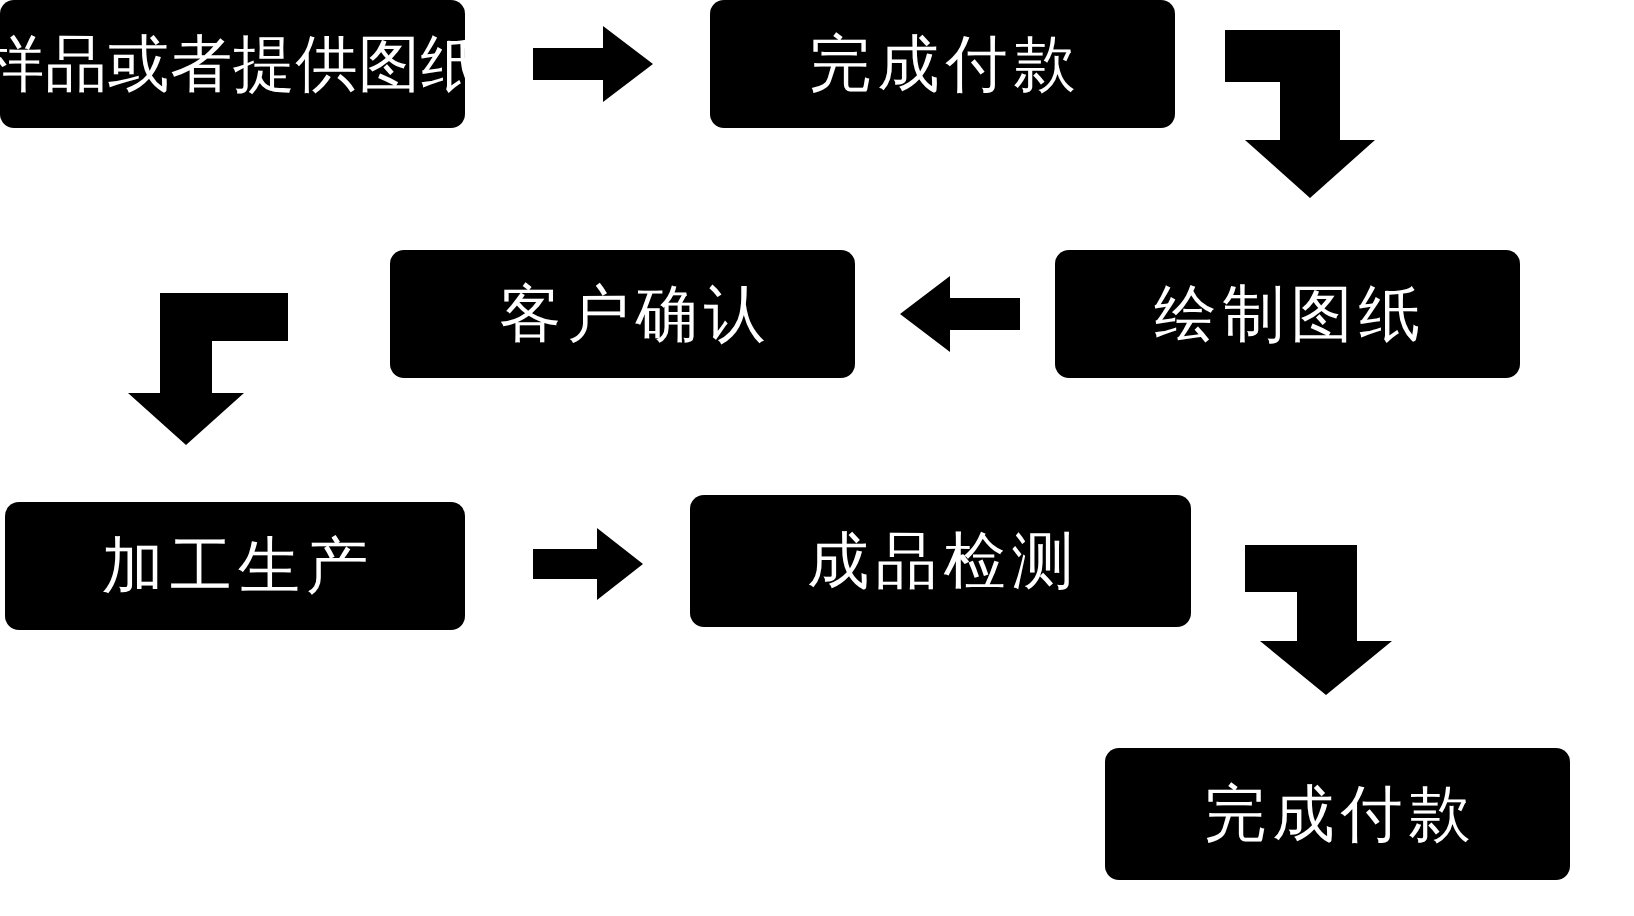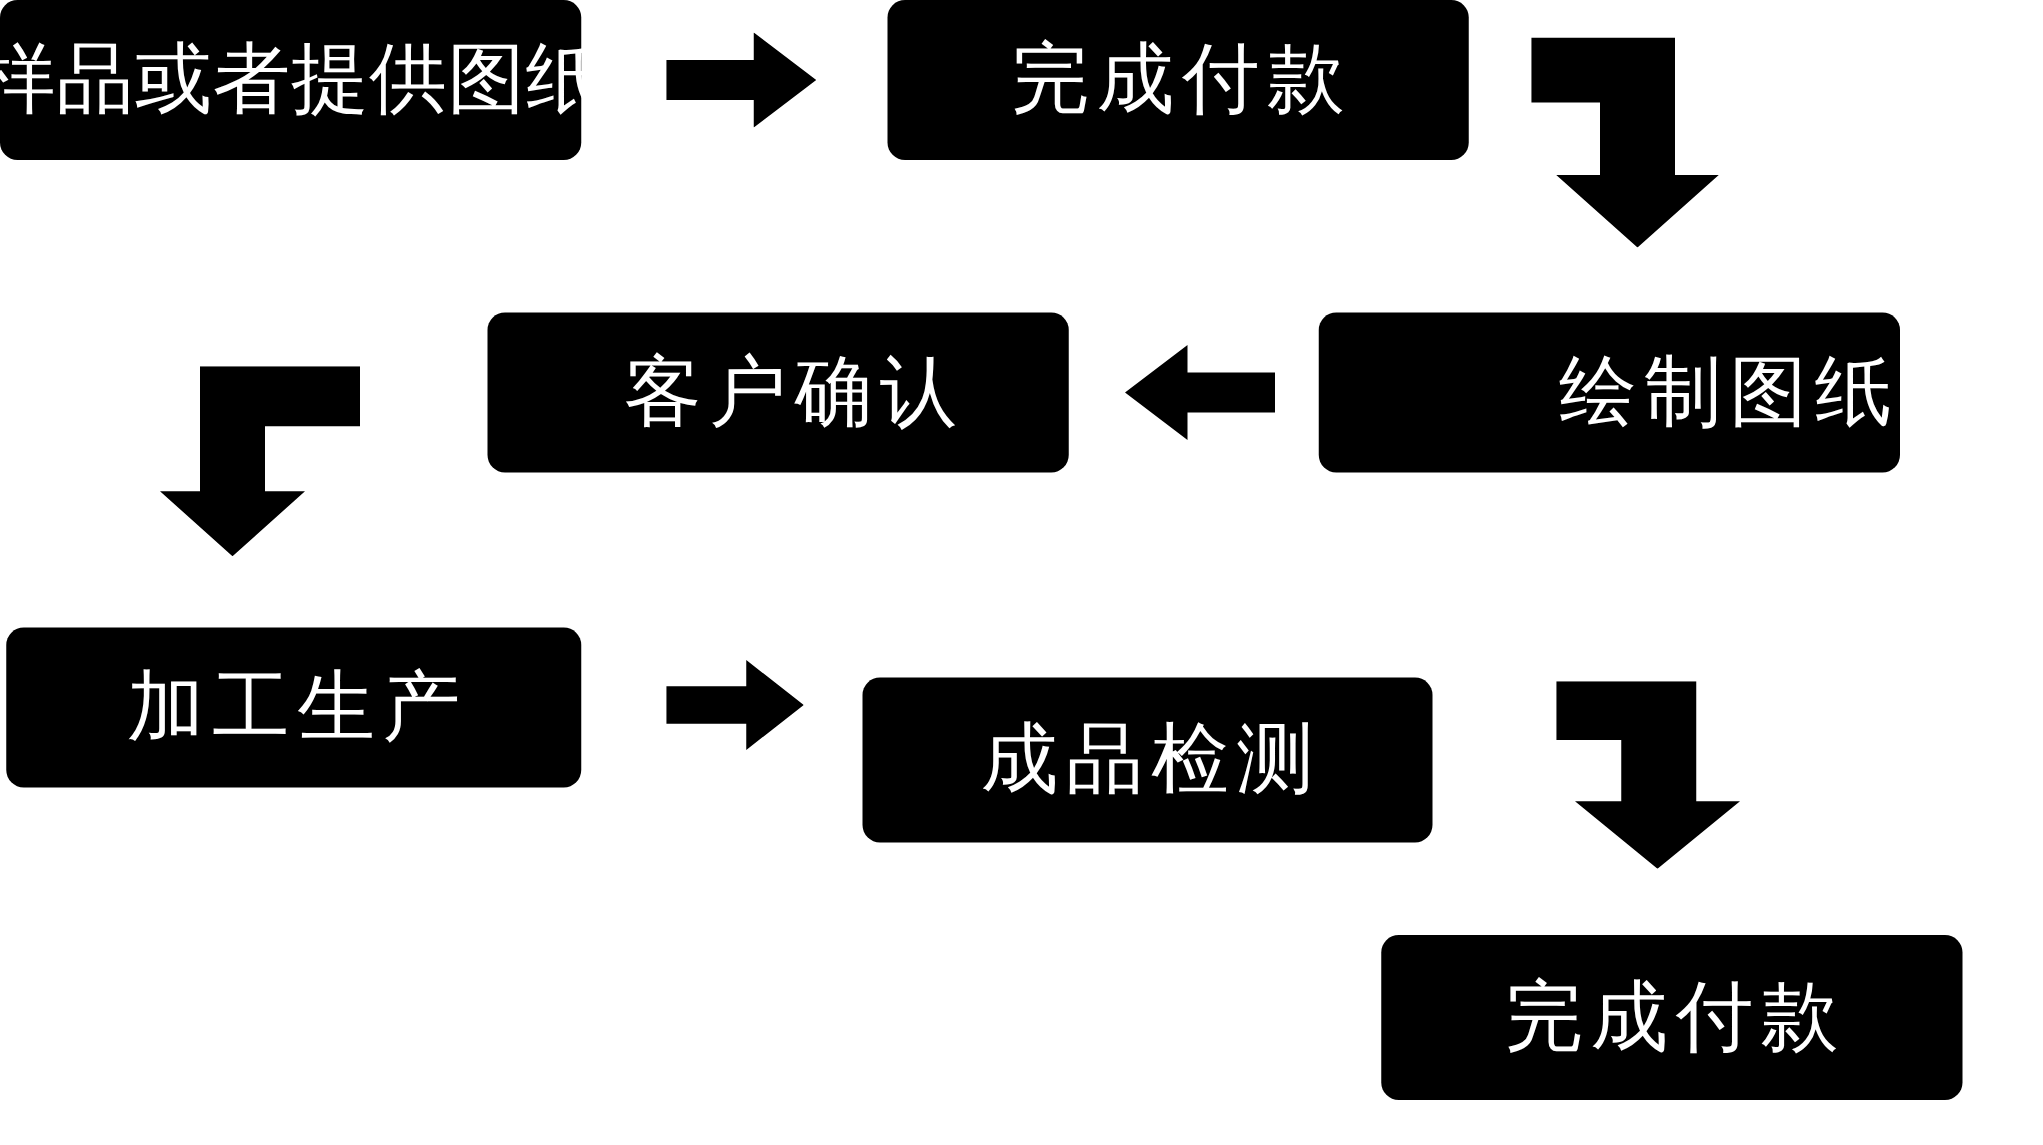--- a/index.html
+++ b/index.html
@@ -81,35 +81,35 @@
   <div class="node node-std" style="left:390px; top:250px; width:465px; height:128px;padding-left:20px;">
     <span class="node-label">客户确认</span>
   </div>
 
   <div class="connector" style="left:900px; top:276px; width:120px; height:76px;">
     <svg width="120" height="76" viewBox="0 0 120 76" aria-hidden="true">
       <path d="M120 22 L50 22 L50 0 L0 38 L50 76 L50 54 L120 54 Z" fill="#000000"></path>
     </svg>
   </div>
 
-  <div class="node node-std" style="left:1055px; top:250px; width:465px; height:128px;justify-content:flex-end;">
+  <div class="node node-std" style="left:1055px; top:250px; width:465px; height:128px;">
     <span class="node-label">绘制图纸</span>
   </div>
 
   <div class="node node-std" style="left:5px; top:502px; width:460px; height:128px;">
     <span class="node-label">加工生产</span>
   </div>
 
   <div class="connector" style="left:533px; top:528px; width:110px; height:72px;">
     <svg width="110" height="72" viewBox="0 0 110 72" aria-hidden="true">
       <path d="M0 21 L64 21 L64 0 L110 36 L64 72 L64 51 L0 51 Z" fill="#000000"></path>
     </svg>
   </div>
 
-  <div class="node node-std" style="left:690px; top:495px; width:456px; height:132px;margin-top:47px;">
+  <div class="node node-std" style="left:690px; top:495px; width:501px; height:132px;">
     <span class="node-label">成品检测</span>
   </div>
 
   <div class="connector" style="left:1245px; top:545px; width:170px; height:150px;">
     <svg width="170" height="150" viewBox="0 0 170 150" aria-hidden="true">
       <path d="M0 0 L112 0 L112 96 L147 96 L81 150 L15 96 L52 96 L52 47 L0 47 Z" fill="#000000"></path>
     </svg>
   </div>
 
   <div class="node node-std" style="left:1105px; top:748px; width:465px; height:132px;">

